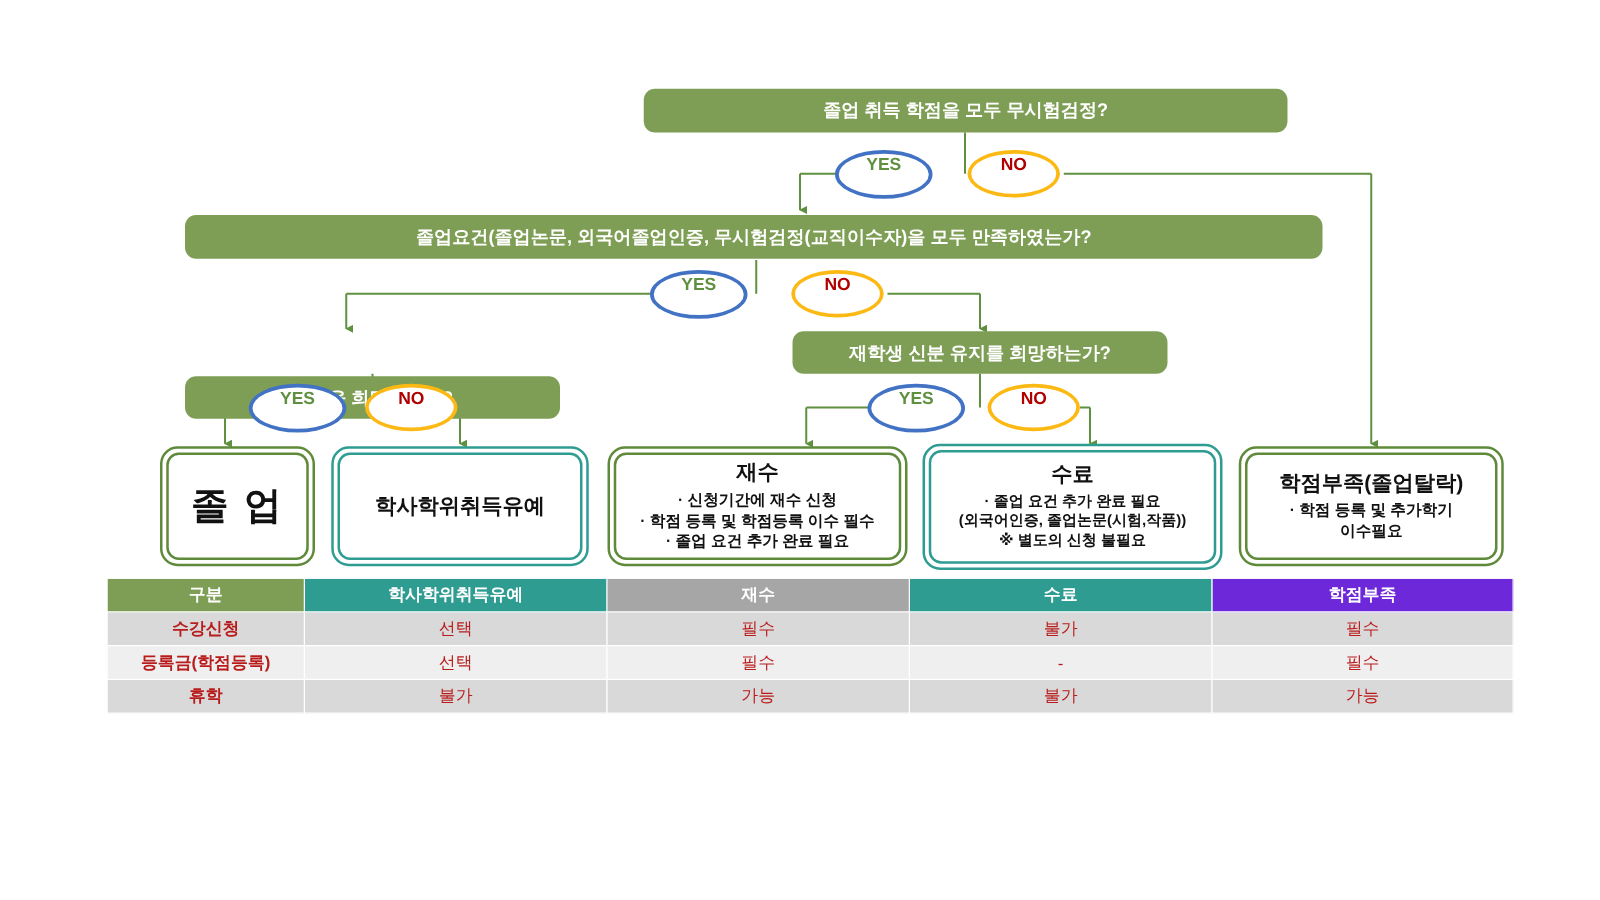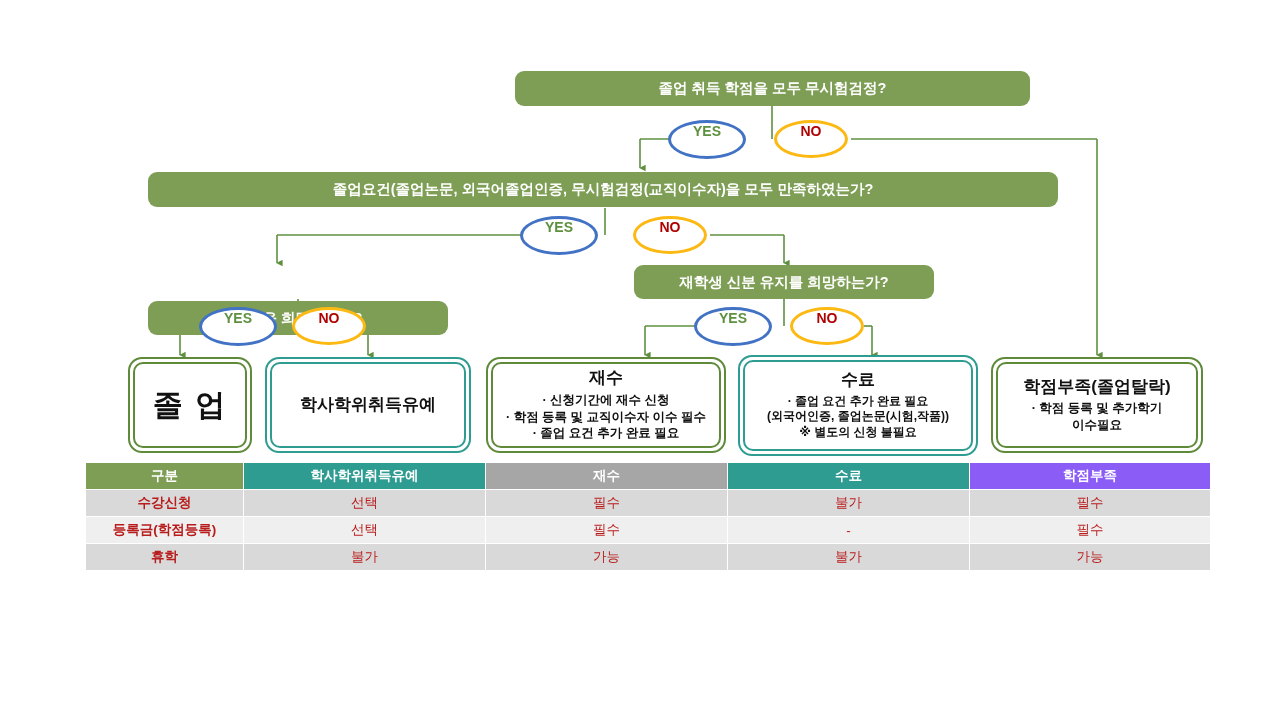--- a/index.html
+++ b/index.html
@@ -194,21 +194,21 @@
     <div class="inner">
       <div class="rtitle" style="font-size:17px;">학사학위취득유예</div>
     </div>
   </div>
 
   <div class="rbox green" style="left:486px;top:357px;width:240px;height:96px;">
     <div class="inner">
       <div class="rtitle" style="font-size:17px;">재수</div>
       <div class="rbody" style="font-size:12.5px;">
         <div>· 신청기간에 재수 신청</div>
-        <div>· 학점 등록 및 교직이수자 이수 필수</div>
+        <div>· 학점 등록 및 학점등록 이수 필수</div>
         <div>· 졸업 요건 추가 완료 필요</div>
       </div>
     </div>
   </div>
 
   <div class="rbox teal" style="left:738px;top:355px;width:240px;height:101px;">
     <div class="inner">
       <div class="rtitle" style="font-size:17px;">수료</div>
       <div class="rbody" style="font-size:12px;">
         <div>· 졸업 요건 추가 완료 필요</div>
@@ -235,21 +235,21 @@
         <col style="width:242px">
         <col style="width:242px">
         <col style="width:241px">
     </colgroup>
     <thead>
       <tr>
         <th style="background:#7d9e54;">구분</th>
         <th style="background:#2f9c92;">학사학위취득유예</th>
         <th style="background:#a6a6a6;">재수</th>
         <th style="background:#2f9c92;">수료</th>
-        <th style="background:#8b5cf6;">학점부족</th>
+        <th style="background:#6d28d9;">학점부족</th>
       </tr>
     </thead>
     <tbody>
       <tr class="r-dark">
         <td class="lbl">수강신청</td>
         <td>선택</td>
         <td>필수</td>
         <td>불가</td>
         <td>필수</td>
       </tr>

